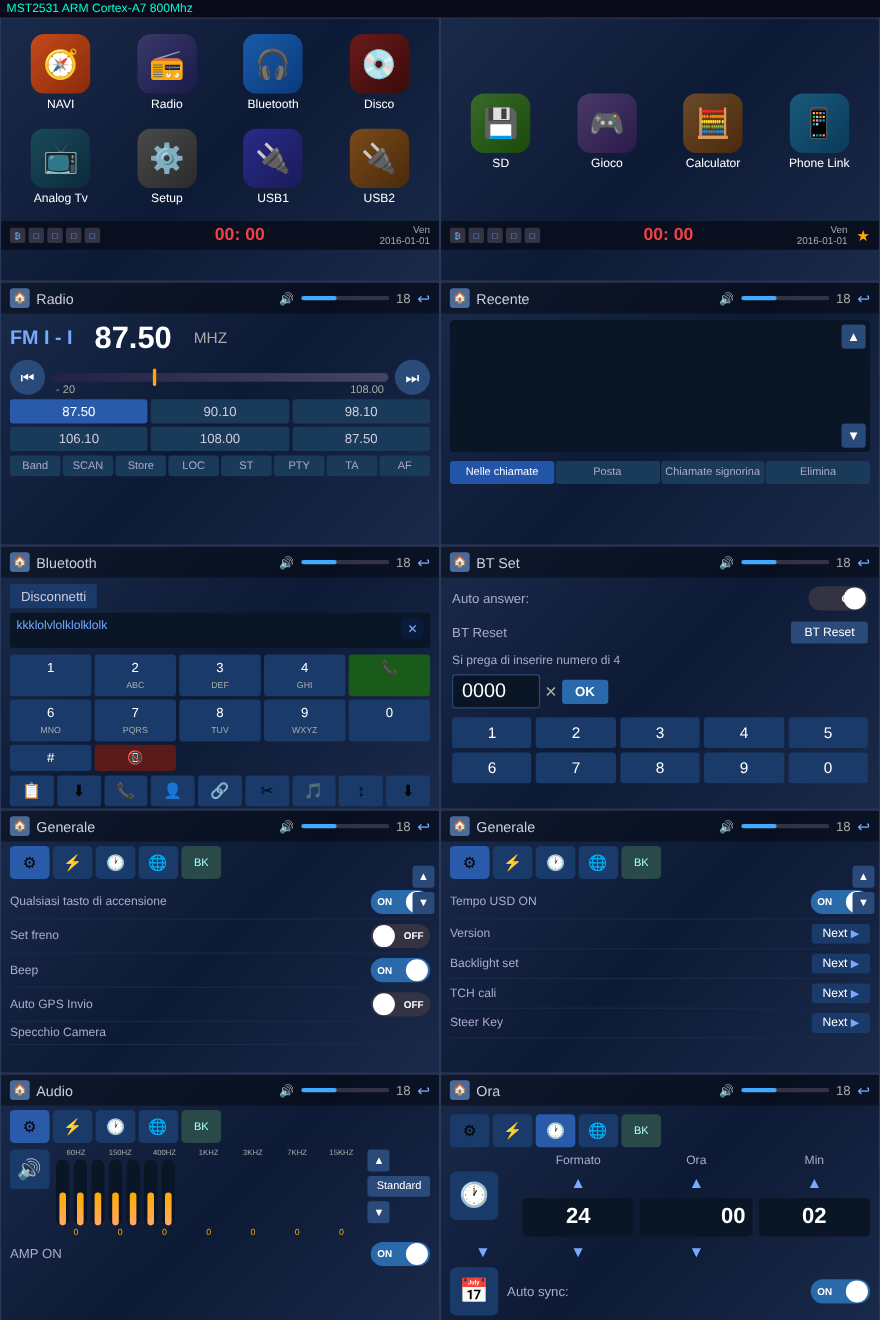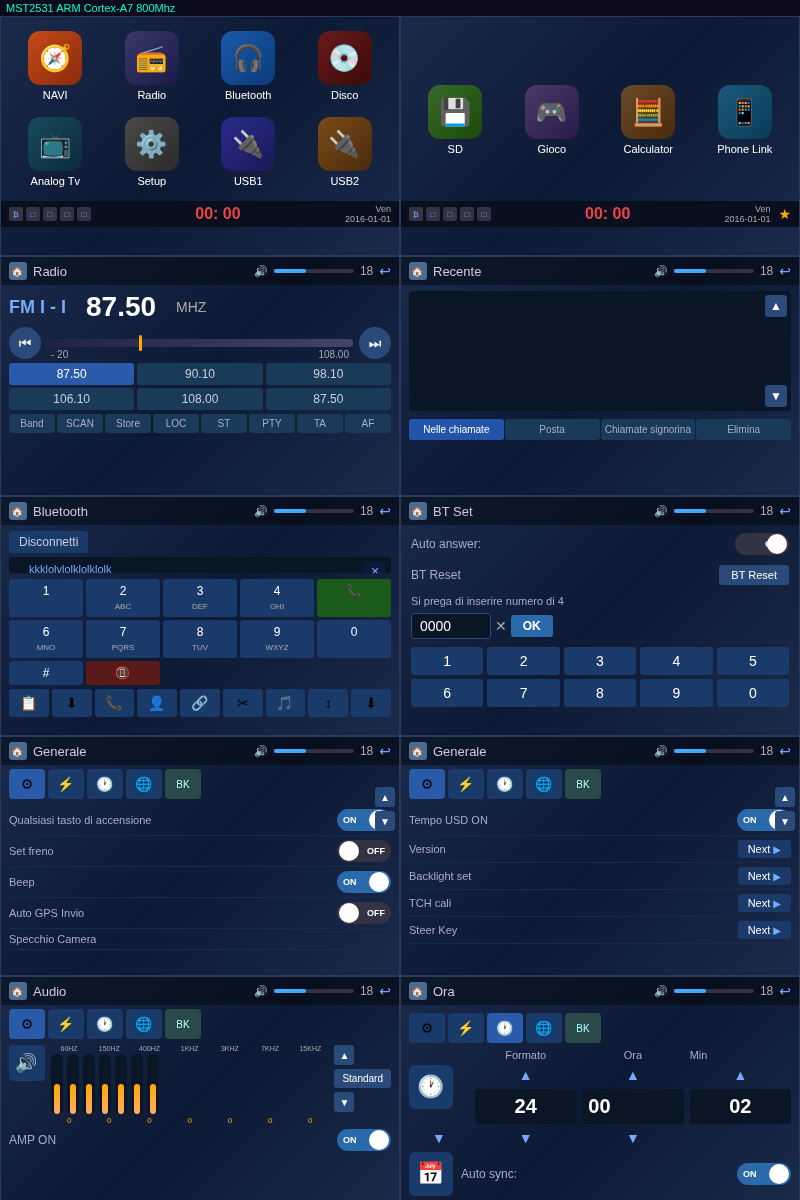--- a/index.html
+++ b/index.html
@@ -138,21 +138,21 @@
     .scroll-btn { position: absolute; right: 4px; width: 22px; height: 22px; background: #2a4a7a; border-radius: 3px; display: flex; align-items: center; justify-content: center; color: white; font-size: 12px; cursor: pointer; }
     .scroll-up { top: 4px; }
     .scroll-down { bottom: 4px; }
     .recente-tabs { display: flex; gap: 1px; }
     .rec-tab { flex: 1; padding: 5px 2px; text-align: center; font-size: 10px; color: #aac; background: #1a3a5a; border-radius: 3px; cursor: pointer; }
     .rec-tab.active { background: #2255aa; color: white; }
 
     
     .bt-body { padding: 6px 8px; }
     .bt-disconnect-btn { background: #1a3a6a; color: #ccd; font-size: 12px; padding: 4px 10px; border-radius: 3px; margin-bottom: 4px; display: inline-block; cursor: pointer; }
-    .bt-device-row { background: #0a1525; border-radius: 3px; padding: 6px 20px; color: #7af; font-size: 11px; margin-bottom: 6px; position: relative; height: 16px; overflow: hidden; }
+    .bt-device-row { background: #0a1525; border-radius: 3px; padding: 6px 6px; color: #7af; font-size: 11px; margin-bottom: 6px; position: relative; height: 32px; overflow: hidden; }
     .bt-numpad { display: grid; grid-template-columns: repeat(5, 1fr); gap: 3px; margin-bottom: 4px; }
     .numpad-btn { background: #1a3a6a; color: white; font-size: 12px; padding: 5px; text-align: center; border-radius: 3px; cursor: pointer; }
     .numpad-btn.green { background: #1a5a1a; }
     .numpad-btn.red { background: #5a1a1a; }
     .bt-icons-row { display: flex; gap: 3px; }
     .bt-icon-btn { flex: 1; background: #1a3a6a; height: 28px; border-radius: 3px; display: flex; align-items: center; justify-content: center; cursor: pointer; font-size: 14px; }
 
     
     .btset-body { padding: 8px 10px; }
     .btset-row { display: flex; align-items: center; margin-bottom: 10px; gap: 8px; }
@@ -160,21 +160,21 @@
     .toggle-btn { width: 54px; height: 22px; border-radius: 11px; display: flex; align-items: center; position: relative; cursor: pointer; }
     .toggle-off { background: #334; }
     .toggle-on { background: #2a6aaa; }
     .toggle-knob { width: 20px; height: 20px; background: white; border-radius: 50%; position: absolute; top: 1px; }
     .toggle-off .toggle-knob { right: 2px; }
     .toggle-label { position: absolute; font-size: 9px; font-weight: bold; color: white; }
     .off-label { right: 6px; }
     .reset-btn { background: #2a4a7a; color: white; font-size: 11px; padding: 4px 12px; border-radius: 3px; cursor: pointer; }
     .btset-hint { color: #aac; font-size: 11px; margin-bottom: 6px; }
     .btset-input-row { display: flex; align-items: center; gap: 4px; margin-bottom: 8px; }
-    .btset-input { background: #0a1525; border: 1px solid #2a4a7a; color: white; font-size: 14px; padding: 4px 8px; border-radius: 3px; width: 80px; }
+    .btset-input { background: #0a1525; border: 1px solid #2a4a7a; color: white; font-size: 18px; padding: 4px 8px; border-radius: 3px; width: 80px; }
     .ok-btn { background: #2a6aaa; color: white; font-size: 12px; padding: 4px 12px; border-radius: 3px; cursor: pointer; font-weight: bold; }
     .clear-icon { color: #aaa; font-size: 14px; cursor: pointer; }
     .btset-numgrid { display: grid; grid-template-columns: repeat(5, 1fr); gap: 4px; }
     .btset-num { background: #1a3a6a; color: white; font-size: 14px; padding: 6px; text-align: center; border-radius: 3px; cursor: pointer; }
 
     
     .gen-body { padding: 4px 8px; }
     .gen-tabs { display: flex; gap: 3px; margin-bottom: 6px; }
     .gen-tab { width: 36px; height: 30px; background: #1a3a6a; border-radius: 4px; display: flex; align-items: center; justify-content: center; cursor: pointer; font-size: 14px; }
     .gen-tab.active { background: #2a5aaa; }
@@ -678,28 +678,28 @@
         <div class="gen-tab">⚙</div>
         <div class="gen-tab">⚡</div>
         <div class="gen-tab active">🕐</div>
         <div class="gen-tab">🌐</div>
         <div class="gen-tab gen-tab-bk">BK</div>
       </div>
       <div style="display:grid;grid-template-columns:60px 1fr 1fr 1fr;gap:6px;align-items:center;margin-top:6px">
         <div style="grid-row:span 3;width:44px;height:44px;background:#1a3a6a;border-radius:6px;display:flex;align-items:center;justify-content:center;font-size:22px;cursor:pointer">🕐</div>
         <div style="color:#aac;font-size:11px;text-align:center">Formato</div>
         <div style="color:#aac;font-size:11px;text-align:center">Ora</div>
-        <div style="color:#aac;font-size:11px;text-align:left">Min</div>
+        <div style="color:#aac;font-size:11px;text-align:center">Min</div>
 
         <div style="text-align:center;color:#7af;font-size:14px;cursor:pointer">▲</div>
         <div style="text-align:center;color:#7af;font-size:14px;cursor:pointer">▲</div>
         <div style="text-align:center;color:#7af;font-size:14px;cursor:pointer">▲</div>
 
         <div style="background:#0a1525;border-radius:4px;padding:6px;text-align:center;color:white;font-size:20px;font-weight:bold">24</div>
-        <div style="background:#0a1525;border-radius:4px;padding:6px;text-align:left;color:white;font-size:20px;font-weight:bold">00</div>
+        <div style="background:#0a1525;border-radius:4px;padding:6px;text-align:right;color:white;font-size:20px;font-weight:bold">00</div>
         <div style="background:#0a1525;border-radius:4px;padding:6px;text-align:center;color:white;font-size:20px;font-weight:bold">02</div>
 
         <div style="text-align:center;color:#7af;font-size:14px;cursor:pointer">▼</div>
         <div style="text-align:center;color:#7af;font-size:14px;cursor:pointer">▼</div>
         <div style="text-align:center;color:#7af;font-size:14px;cursor:pointer">▼</div>
       </div>
 
       <div style="display:flex;align-items:center;gap:8px;margin-top:6px">
         <div style="width:44px;height:44px;background:#1a3a6a;border-radius:6px;display:flex;align-items:center;justify-content:center;font-size:22px;cursor:pointer">📅</div>
         <div class="autosync-row" style="flex:1;margin-top:0">

